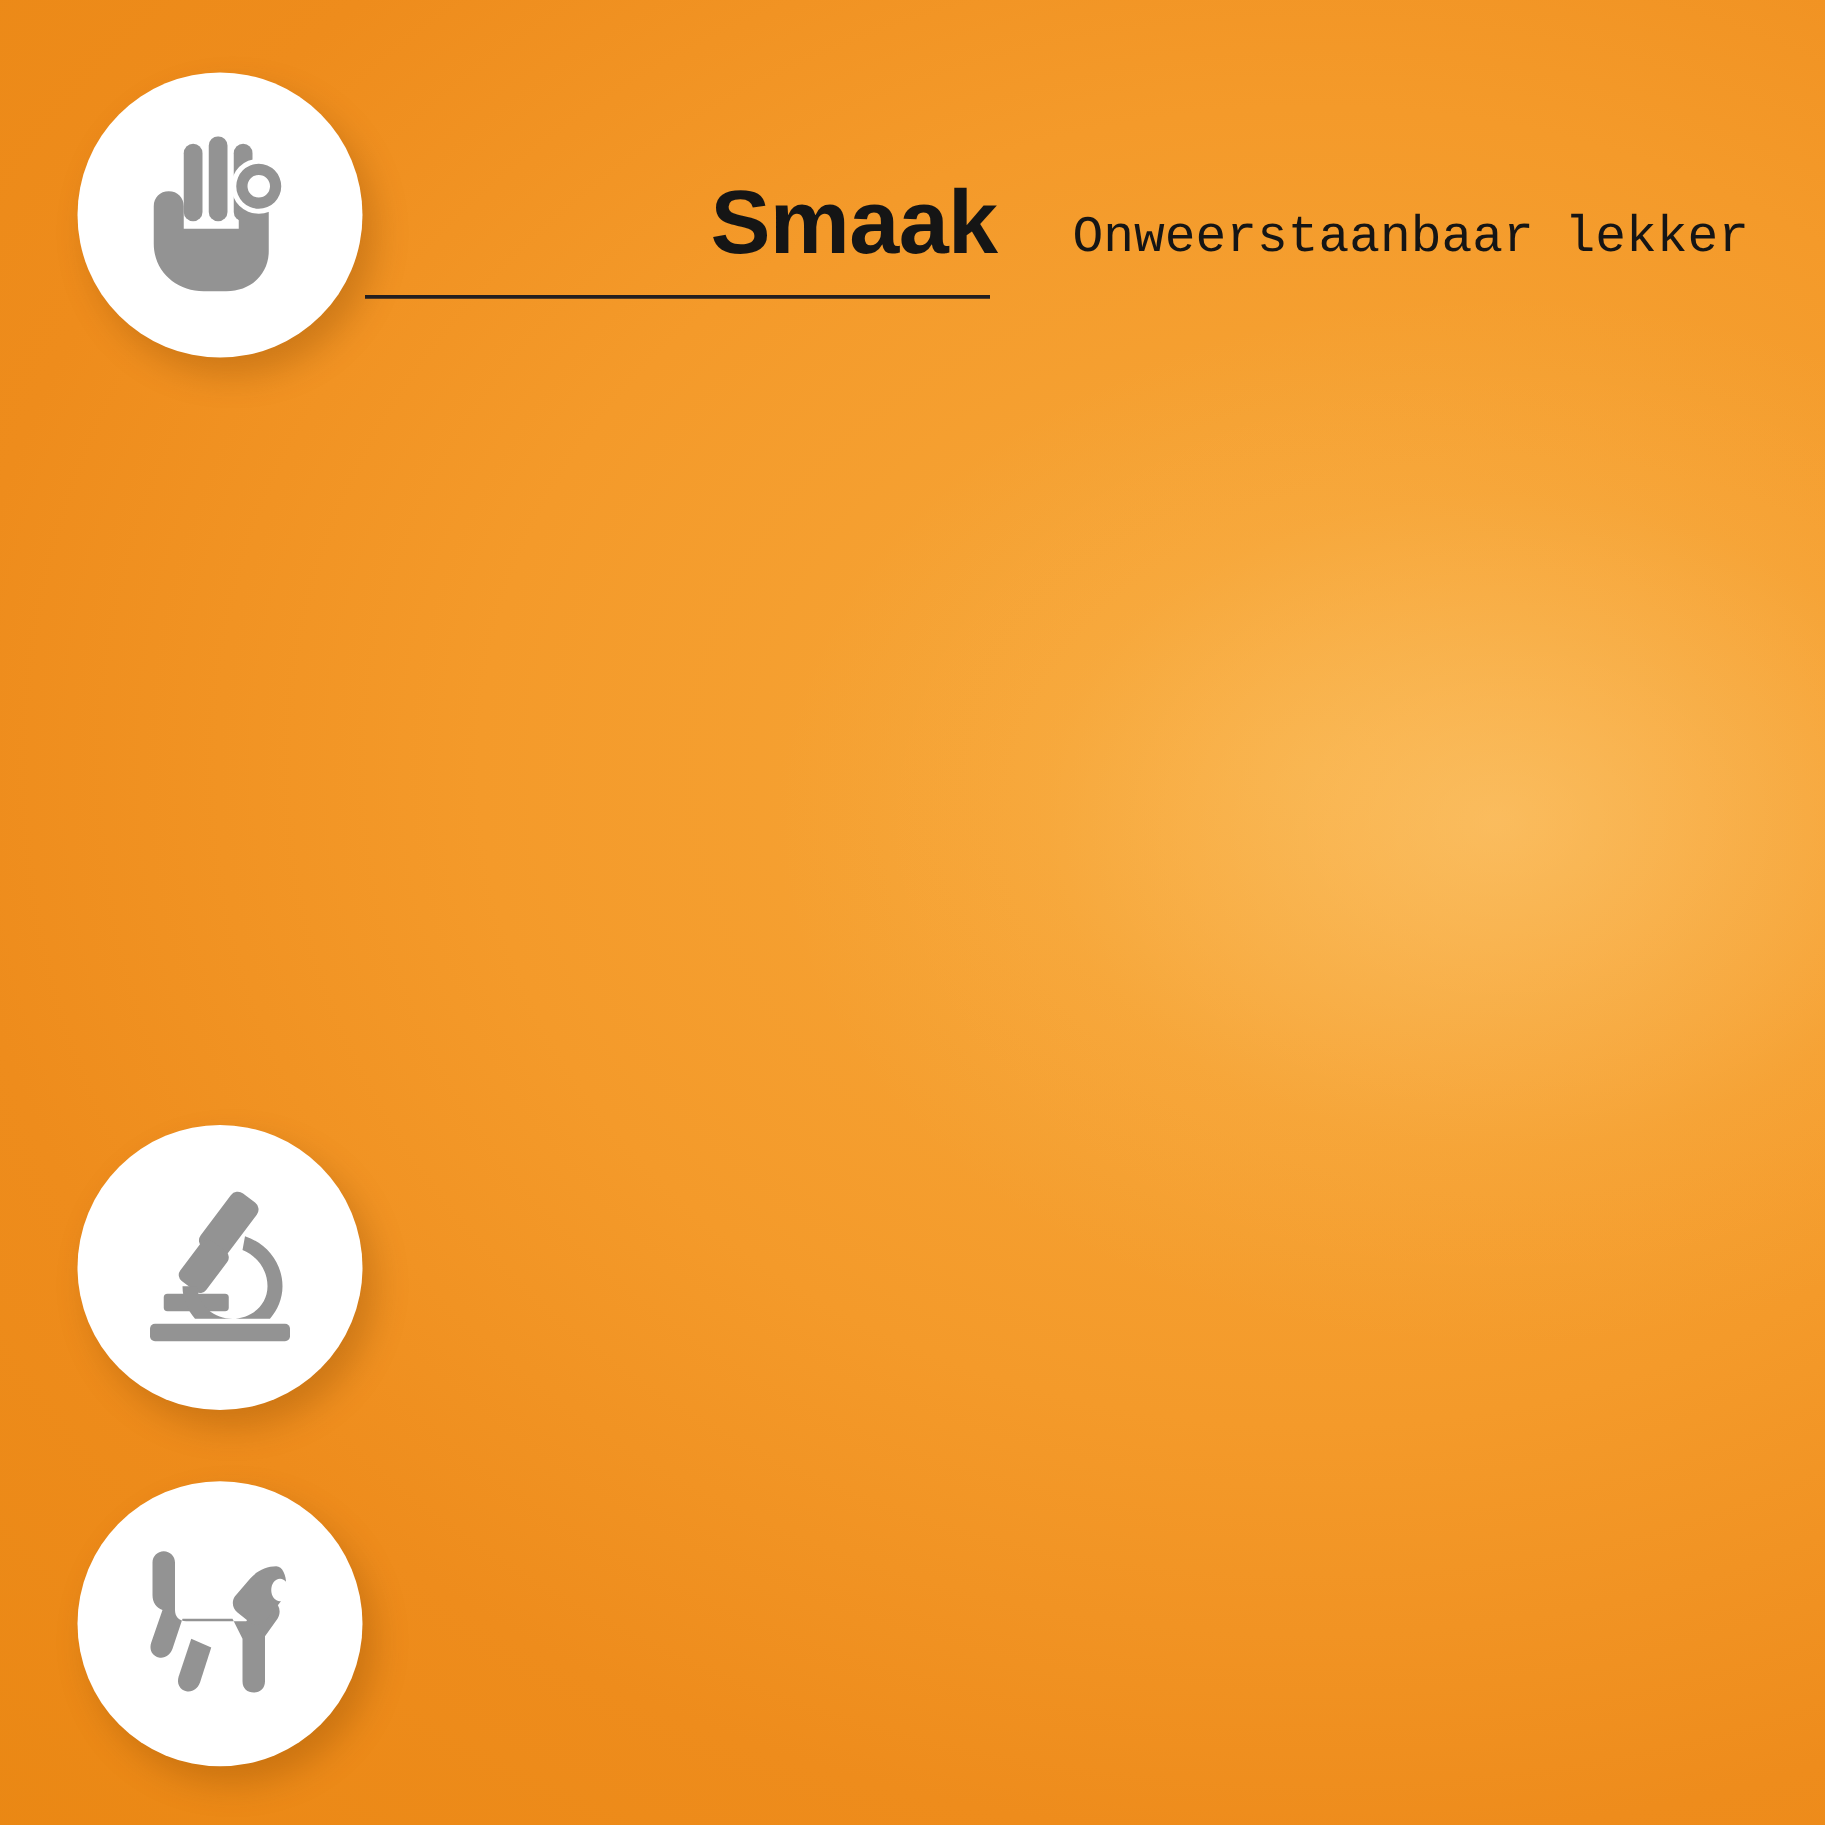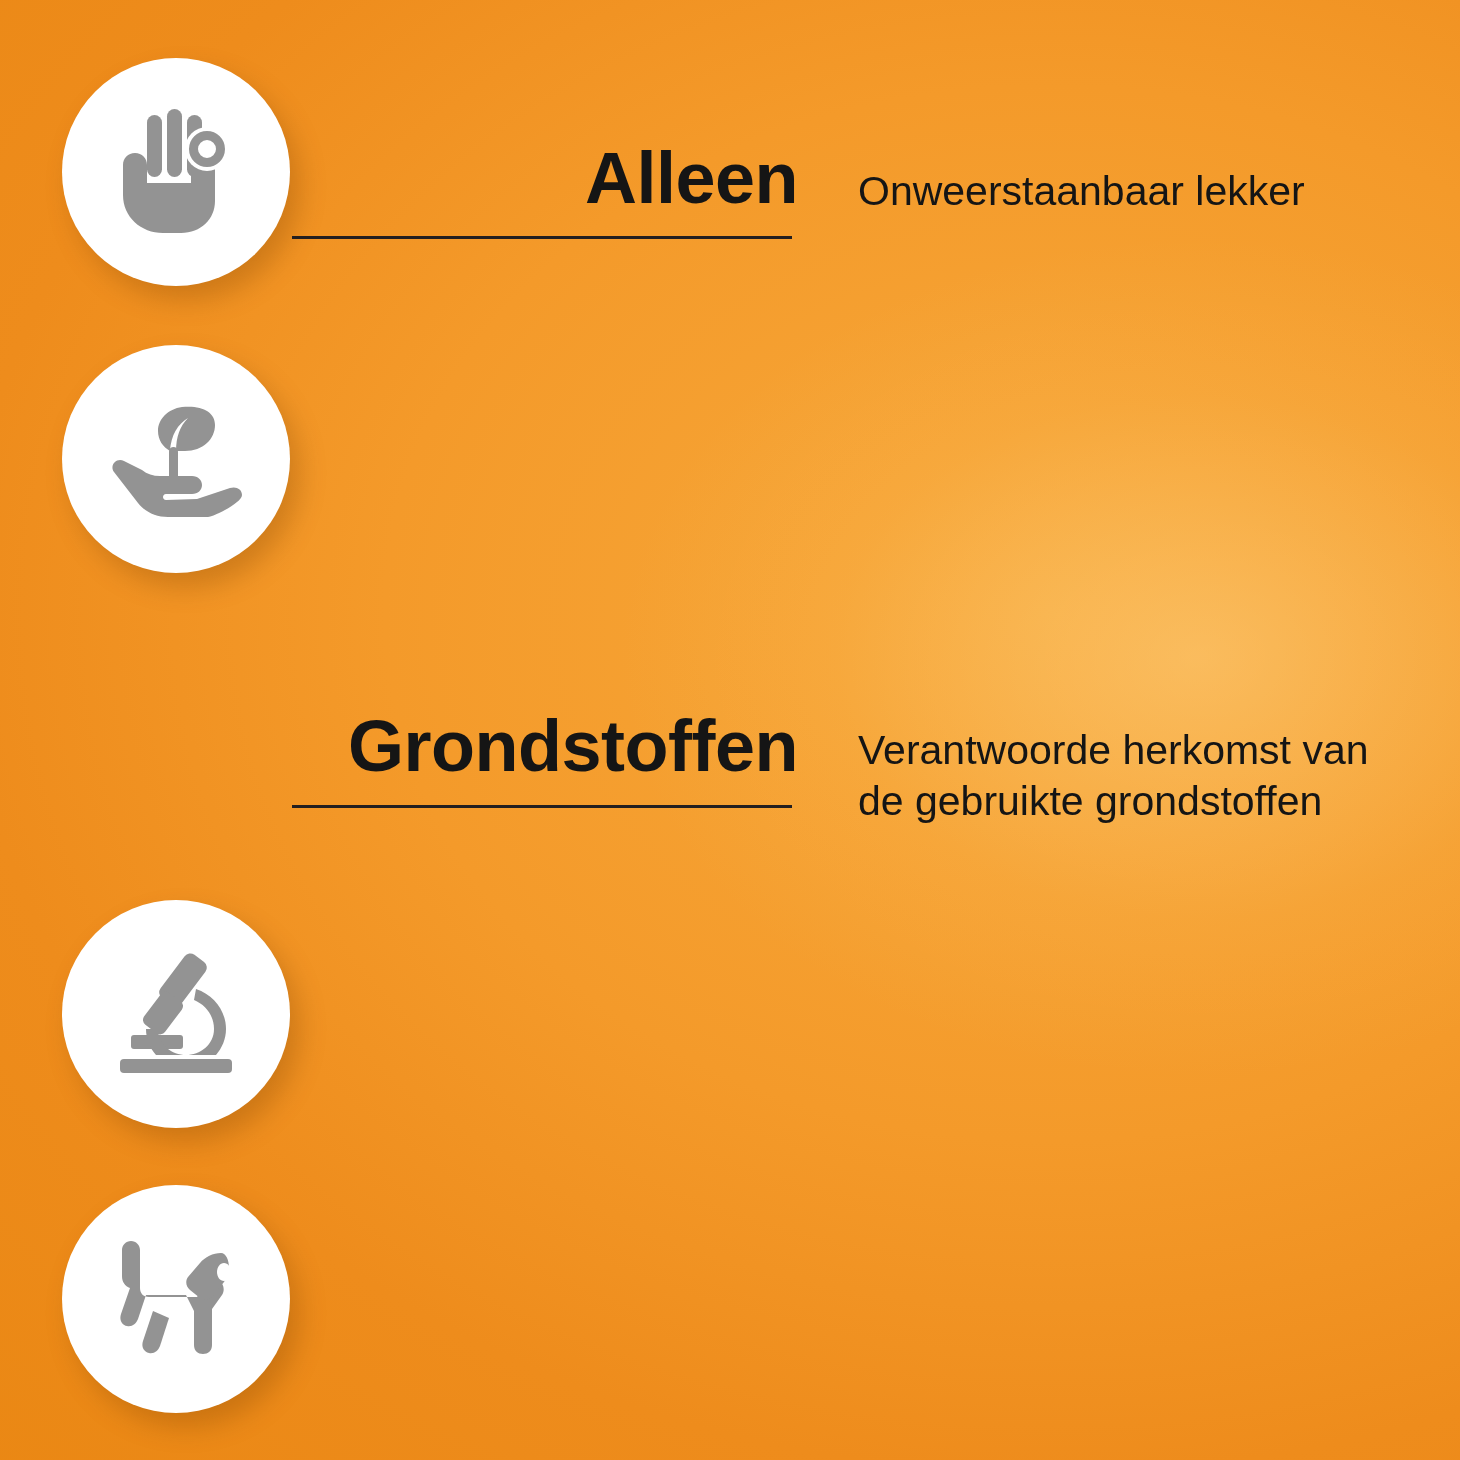--- a/index.html
+++ b/index.html
@@ -72,20 +72,21 @@
     line-height: 1;
     white-space: nowrap;
   }
 
   .desc {
     position: absolute;
     color: #151515;
     font-size: 41px;
     line-height: 1.24;
     font-weight: 400;
+    font-family: Liberation Mono, monospace;
   }
 
   
   
   #row-1 { top: 58px; height: 250px; }
   #row-1 .badge { top: 0; }
   #row-1 .connector { left: 292px; top: 178px; width: 500px; }
   #row-1 .title { right: 662px; top: 84px; font-size: 72px; }
   #row-1 .desc { left: 858px; top: 108px; width: 560px; }
 
@@ -130,40 +131,24 @@
               <rect x="50" y="0" width="15" height="68" rx="7.5"></rect>
               <rect x="70" y="6" width="15" height="62" rx="7.5"></rect>
               <path d="M18 44c-7 0-12 5-12 12v30c0 22 18 38 40 38h18c20 0 34-14 34-32V56c0-7-5-12-12-12s-12 5-12 12v18H30V56c0-7-5-12-12-12z"></path>
               <circle cx="90" cy="40" r="22" fill="#FFFFFF"></circle>
               <path d="M90 22a18 18 0 1 1 0 36 18 18 0 0 1 0-36zm0 9a9 9 0 1 0 0 18 9 9 0 0 0 0-18z"></path>
             </g>
           </svg>
         </span>
       </div>
       <div class="connector"></div>
-      <div class="title">Alleen</div>
+      <div class="title">Smaak</div>
       <div class="desc">Onweerstaanbaar lekker</div>
     </div>
 
-    <div class="row" id="row-2">
-      <div class="badge">
-        <span>
-          <svg width="140" height="128" viewBox="0 0 140 128" aria-hidden="true">
-            <g class="icon-fill">
-              <path d="M76 12c-14 2-24 12-24 24 0 9 5 16 12 20 1-16 8-27 18-33-8 8-12 19-12 33h9c18 0 30-12 30-26 0-13-13-20-33-18z"></path>
-              <rect x="63" y="52" width="9" height="34" rx="4.5"></rect>
-              <path d="M18 66c-7-4-15 4-10 11l24 31c7 9 18 14 30 14h40c5 0 34-14 34-22 0-6-6-9-12-7l-33 11-31 1c-4 0-4-6 0-6h26c6 0 10-4 10-9s-4-9-10-9H54c-7 0-13-2-18-6L18 66z"></path>
-            </g>
-          </svg>
-        </span>
-      </div>
-      <div class="connector"></div>
-      <div class="title">Grondstoffen</div>
-      <div class="desc">Verantwoorde herkomst van de gebruikte grondstoffen</div>
-    </div>
 
 
     <div class="row" id="row-4">
       <div class="badge">
         <span>
           <svg width="132" height="130" viewBox="0 0 132 130" aria-hidden="true">
             <g class="icon-fill">
               <rect x="60" y="4" width="26" height="54" rx="7" transform="rotate(37 73 31)"></rect>
               <rect x="40" y="44" width="26" height="40" rx="6" transform="rotate(37 53 64)"></rect>
               <path d="M24 86h46c2 0 3 1 3 3v8c0 2-1 3-3 3H24c-2 0-3-1-3-3v-8c0-2 1-3 3-3z"></path>

